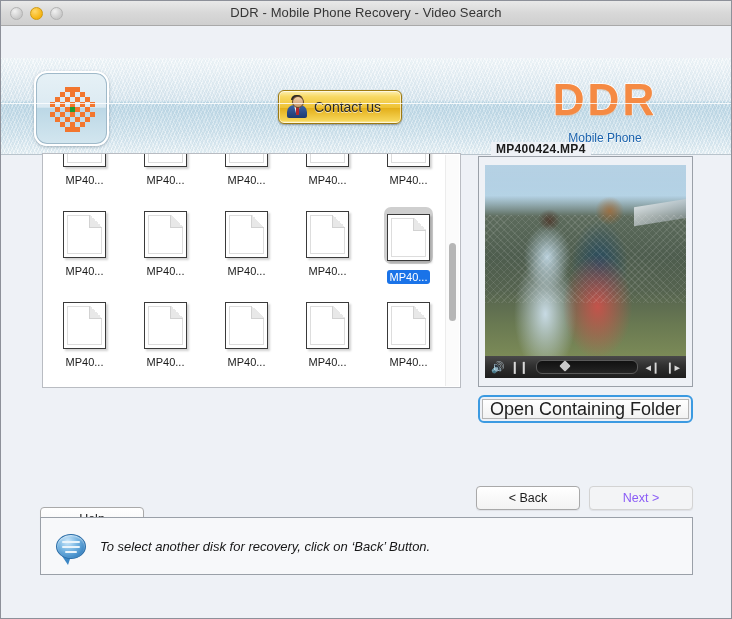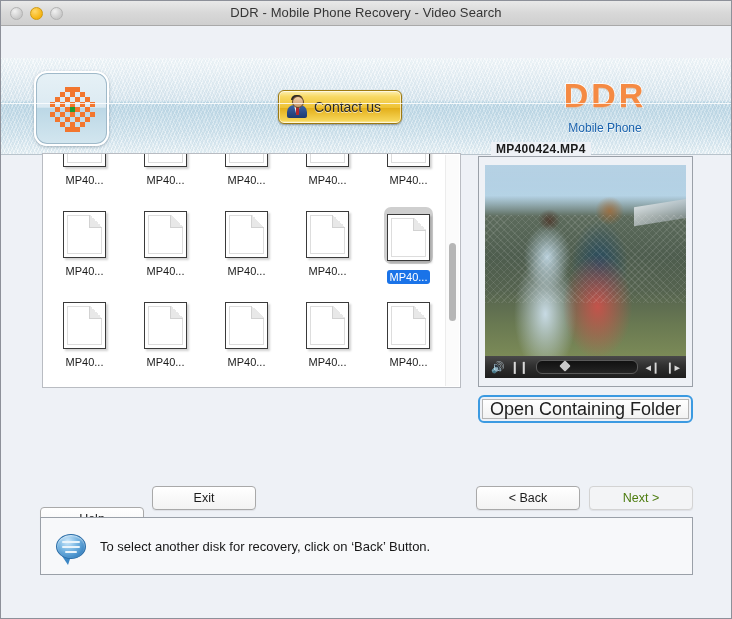--- a/index.html
+++ b/index.html
@@ -113,21 +113,21 @@
   }
   .contact-label {
     font-size: 14px; color: #2a2a2a; margin-left: 6px;
     text-shadow: 0 1px 0 rgba(255,255,255,.6);
   }
 
   .brand {
     position: absolute; right: 26px; top: 20px; text-align: center; width: 200px;
   }
   .brand-ddr {
-    font-size: 34px; font-weight: bold; letter-spacing: 3px;
+    font-size: 44px; font-weight: bold; letter-spacing: 3px;
     color: #f58a43;
     -webkit-text-stroke: 1.5px #ffffff;
     paint-order: stroke fill;
     text-shadow: 0 1px 1px rgba(140,90,40,.35);
     line-height: 1;
   }
   .brand-sub {
     margin-top: 9px; font-size: 12px; font-weight: normal; color: #1a62ad;
     text-shadow: 0 1px 0 rgba(255,255,255,.85);
   }
@@ -270,31 +270,31 @@
   
   .btn {
     position: absolute; height: 24px;
     background: linear-gradient(to bottom, #ffffff, #f3f3f3);
     border: 1px solid #a9a9a9; border-radius: 4px;
     font-size: 12.5px; color: #1c1c1c;
     display: flex; align-items: center; justify-content: center;
     cursor: pointer; box-sizing: border-box;
     box-shadow: 0 1px 1px rgba(0,0,0,.07);
   }
-  .btn.disabled { color: #4d7c0f; border-color: #d3d3d3; background: #f3f4f6; cursor: default; }
+  .btn.disabled { color: #8b5cf6; border-color: #d3d3d3; background: #f3f4f6; cursor: default; }
   #btn-help { left: 39px; top: 506px; width: 104px; }
   #btn-exit { left: 151px; top: 485px; width: 104px; }
   #btn-back { left: 475px; top: 485px; width: 104px; }
   #btn-next { left: 588px; top: 485px; width: 104px; }
 
   
   .infobar {
     position: absolute; left: 39px; top: 516px; width: 653px; height: 58px;
     background: #f7f8fa; border: 1px solid #9aa0a8; box-sizing: border-box;
-    display: flex; align-items: center;
+    display: flex; align-items: center; font-style: italic;
   }
   .bubble {
     position: relative; width: 30px; height: 25px; margin-left: 15px; flex: 0 0 auto;
   }
   .bubble-body {
     position: absolute; inset: 0; border-radius: 50%;
     background: radial-gradient(ellipse at 38% 28%, #cfe9fb 0%, #7bb8e4 38%, #3b86c4 75%, #2a6ca6 100%);
     border: 1px solid #2a6ca6;
     box-shadow: inset 0 1px 2px rgba(255,255,255,.7);
   }
@@ -547,21 +547,20 @@
       <div class="ctl">◂❙</div>
       <div class="ctl">❙▸</div>
     </div>
   </div>
 
   <div class="ocf-wrap">
     <div class="ocf">Open Containing Folder</div>
   </div>
 
   <div class="btn" id="btn-help">Help</div>
-  <div class="btn" id="btn-exit">Exit</div>
   <div class="btn" id="btn-back">&lt; Back</div>
   <div class="btn disabled" id="btn-next">Next &gt;</div>
 
   <div class="infobar">
     <div class="bubble">
       <div class="bubble-tail"></div>
       <div class="bubble-body"></div>
       <div class="bubble-lines">
           <span></span>
           <span></span>

